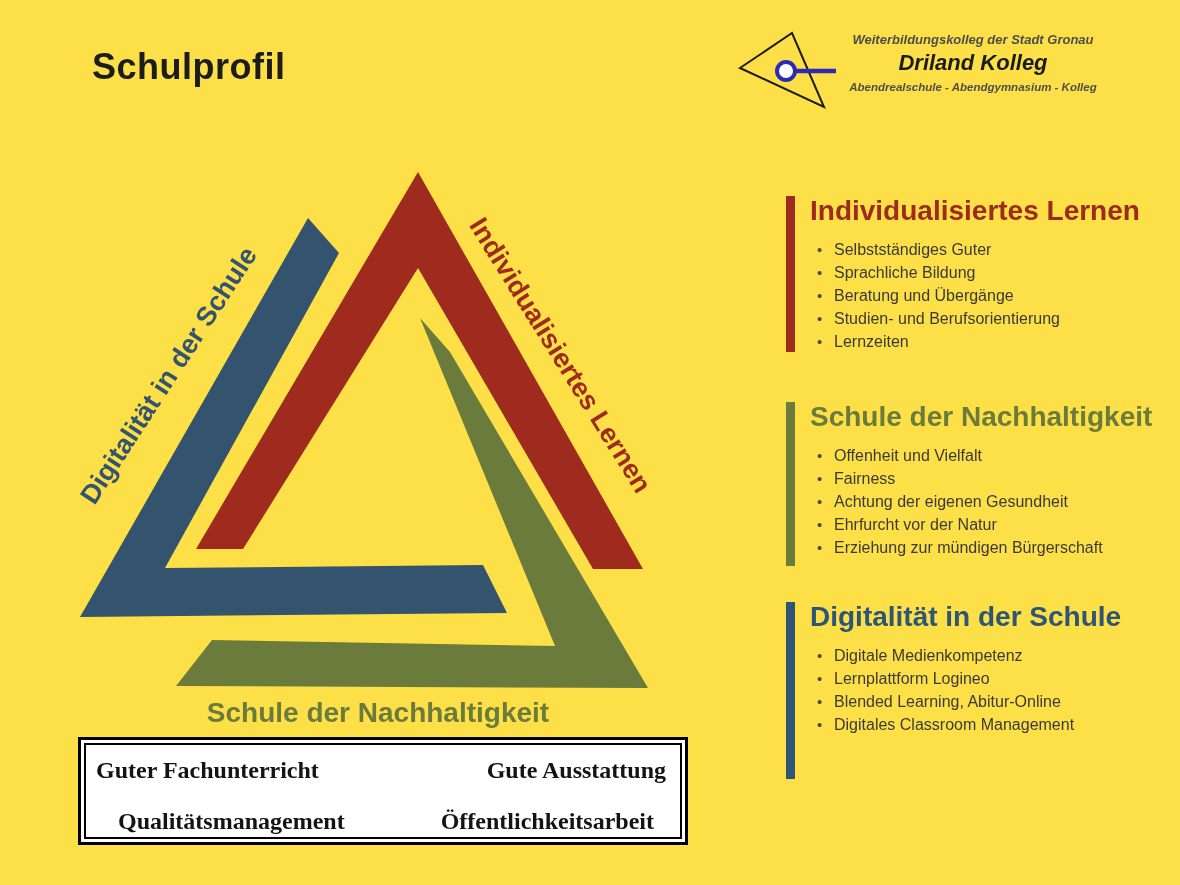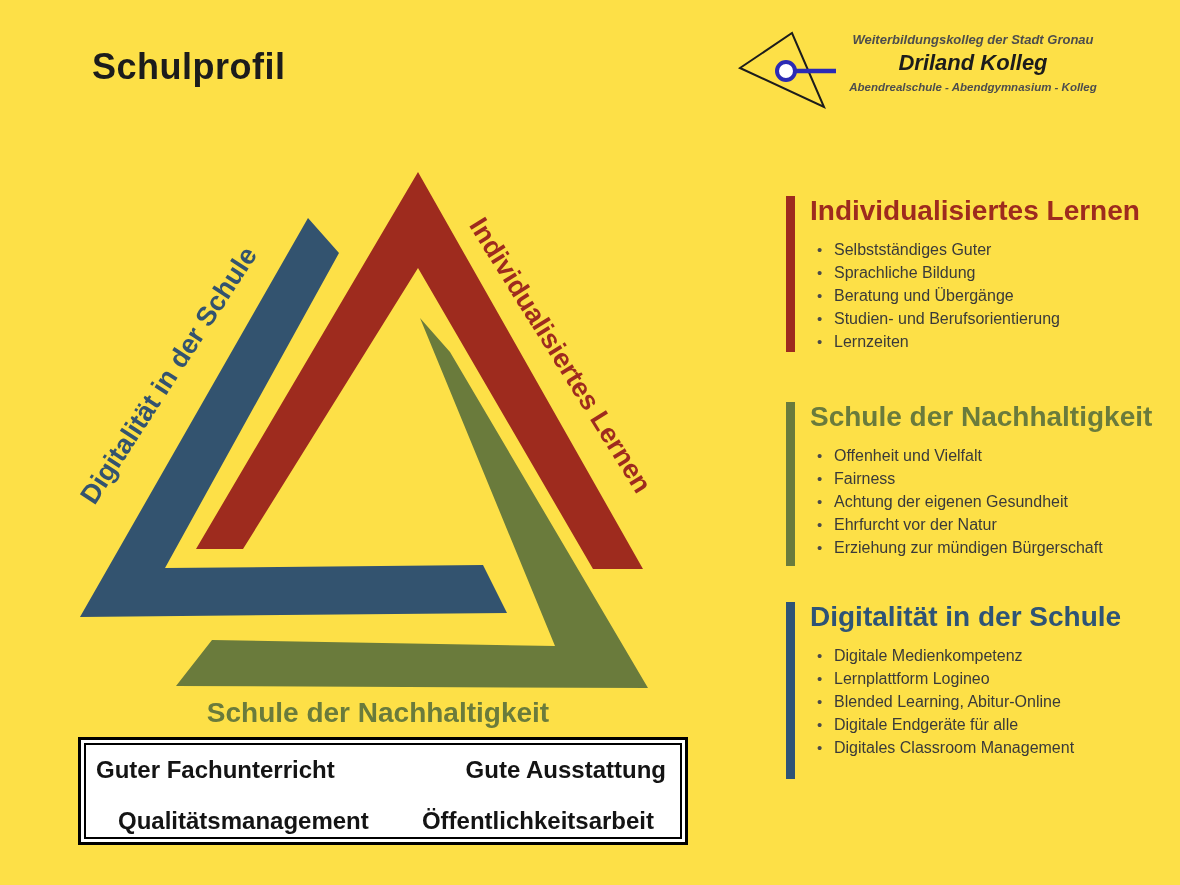--- a/index.html
+++ b/index.html
@@ -40,21 +40,21 @@
     font-size:28px;font-weight:bold;white-space:nowrap;
   }
 
   
   #foundation-box{
     left:78px;top:737px;width:604px;height:102px;
     border:3px solid #000;background:#fff;
   }
   #foundation-inner{
     position:absolute;left:3px;top:3px;right:3px;bottom:3px;
-    border:2px solid #000;padding:7px 14px 0 10px;box-sizing:border-box;
+    border:2px solid #000;padding:7px 14px 0 10px;box-sizing:border-box;font-family:Liberation Serif, serif;
   }
   .frow{
     display:flex;justify-content:space-between;align-items:baseline;
     font-size:24px;font-weight:bold;color:#141414;line-height:36px;white-space:nowrap;
   }
   .frow2{padding:0 12px 0 22px;margin-top:15px;}
 
   
   .section{position:absolute;left:780px;width:392px;}
   #section-1{top:194px;}
@@ -147,18 +147,17 @@
     </ul>
   </div>
 
   <div class="section" id="section-3">
     <div class="section-bar"></div>
     <h2>Digitalität in der Schule</h2>
     <ul>
       <li>Digitale Medienkompetenz</li>
       <li>Lernplattform Logineo</li>
       <li>Blended Learning, Abitur-Online</li>
-      <li>Digitale Endgeräte für alle</li>
       <li>Digitales Classroom Management</li>
     </ul>
   </div>
 
 </div>
 
 </body></html>

